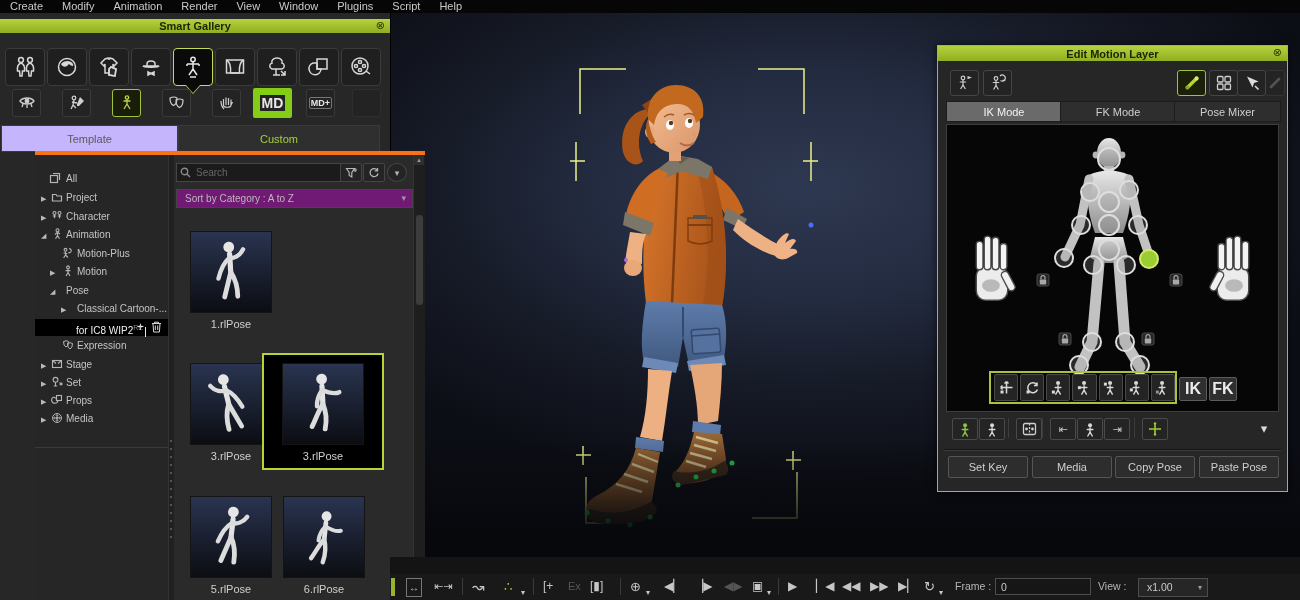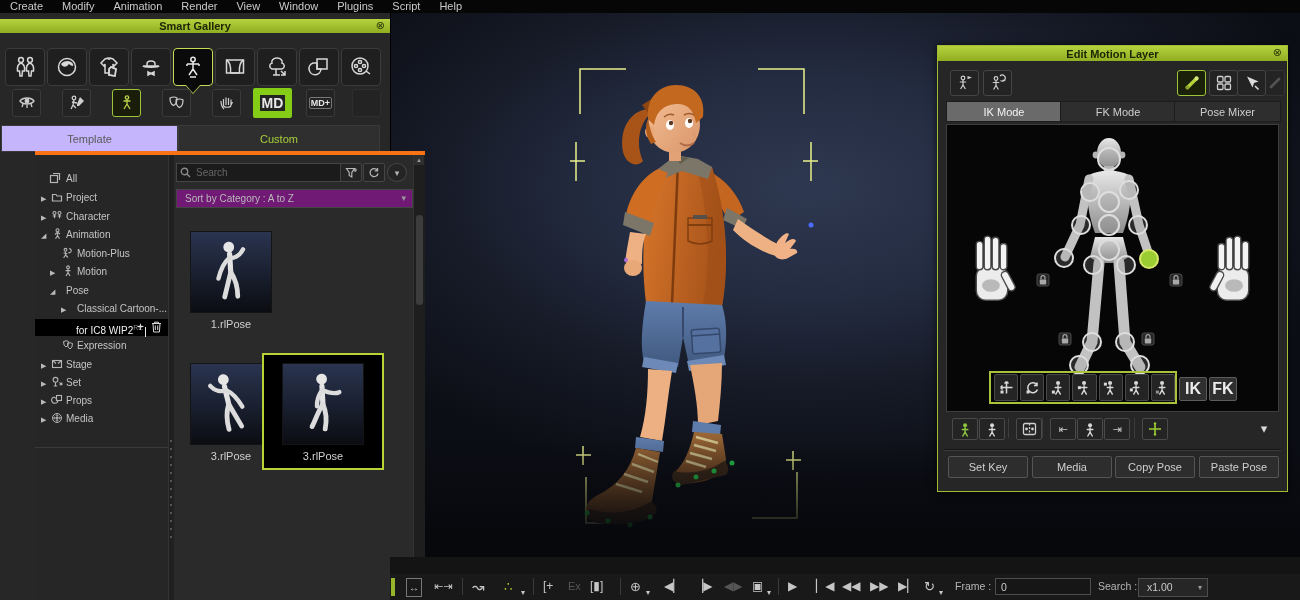--- a/index.html
+++ b/index.html
@@ -565,20 +565,38 @@
       </div>
       <div class="cell sel" style="left:103px;top:208px">
         <div class="tmb">
             <svg width="80" height="80" viewBox="0 0 80 80">
               <rect width="80" height="80" fill="url(#tbg)"></rect>
               <use href="#poseB" transform="translate(40,42) rotate(-3)"></use>
             </svg>
           </div>
         <div class="lbl">3.rlPose</div>
       </div>
+      <div class="cell" style="left:10px;top:341px">
+        <div class="tmb">
+            <svg width="80" height="80" viewBox="0 0 80 80">
+              <rect width="80" height="80" fill="url(#tbg)"></rect>
+              <use href="#poseA" transform="translate(40,42) rotate(3)"></use>
+            </svg>
+          </div>
+        <div class="lbl">5.rlPose</div>
+      </div>
+      <div class="cell" style="left:103px;top:341px">
+        <div class="tmb">
+            <svg width="80" height="80" viewBox="0 0 80 80">
+              <rect width="80" height="80" fill="url(#tbg)"></rect>
+              <use href="#poseB" transform="translate(40,44) scale(0.92) rotate(6)"></use>
+            </svg>
+          </div>
+        <div class="lbl">6.rlPose</div>
+      </div>
     </div>
 
     <div class="gscroll">
       <div class="up">▴</div>
       <div class="th"></div>
     </div>
   </div>
 </div>
 
 <div class="eml">
@@ -818,19 +836,19 @@
     <div class="tsep" style="left:388px"></div>
     <span class="ti" style="left:398px">▶</span>
     <span class="ti" style="left:426px">▏◀</span>
     <span class="ti" style="left:452px">◀◀</span>
     <span class="ti" style="left:480px">▶▶</span>
     <span class="ti" style="left:508px">▶▏</span>
     <span class="ti" style="left:534px;font-size:13px">↻</span>
     <span class="ti crt" style="left:549px;top:10px;font-size:8px">▾</span>
     <span class="tlab" style="left:565px">Frame :</span>
     <input class="tin" style="left: 605px;" value="0">
-    <span class="tlab" style="left:708px">Search :</span>
+    <span class="tlab" style="left:708px">View :</span>
     <div class="tdd" style="left:748px">
       <span>x1.00</span>
       <span class="dd">▾</span>
     </div>
   </div>
 </div>
 
 </body></html>

